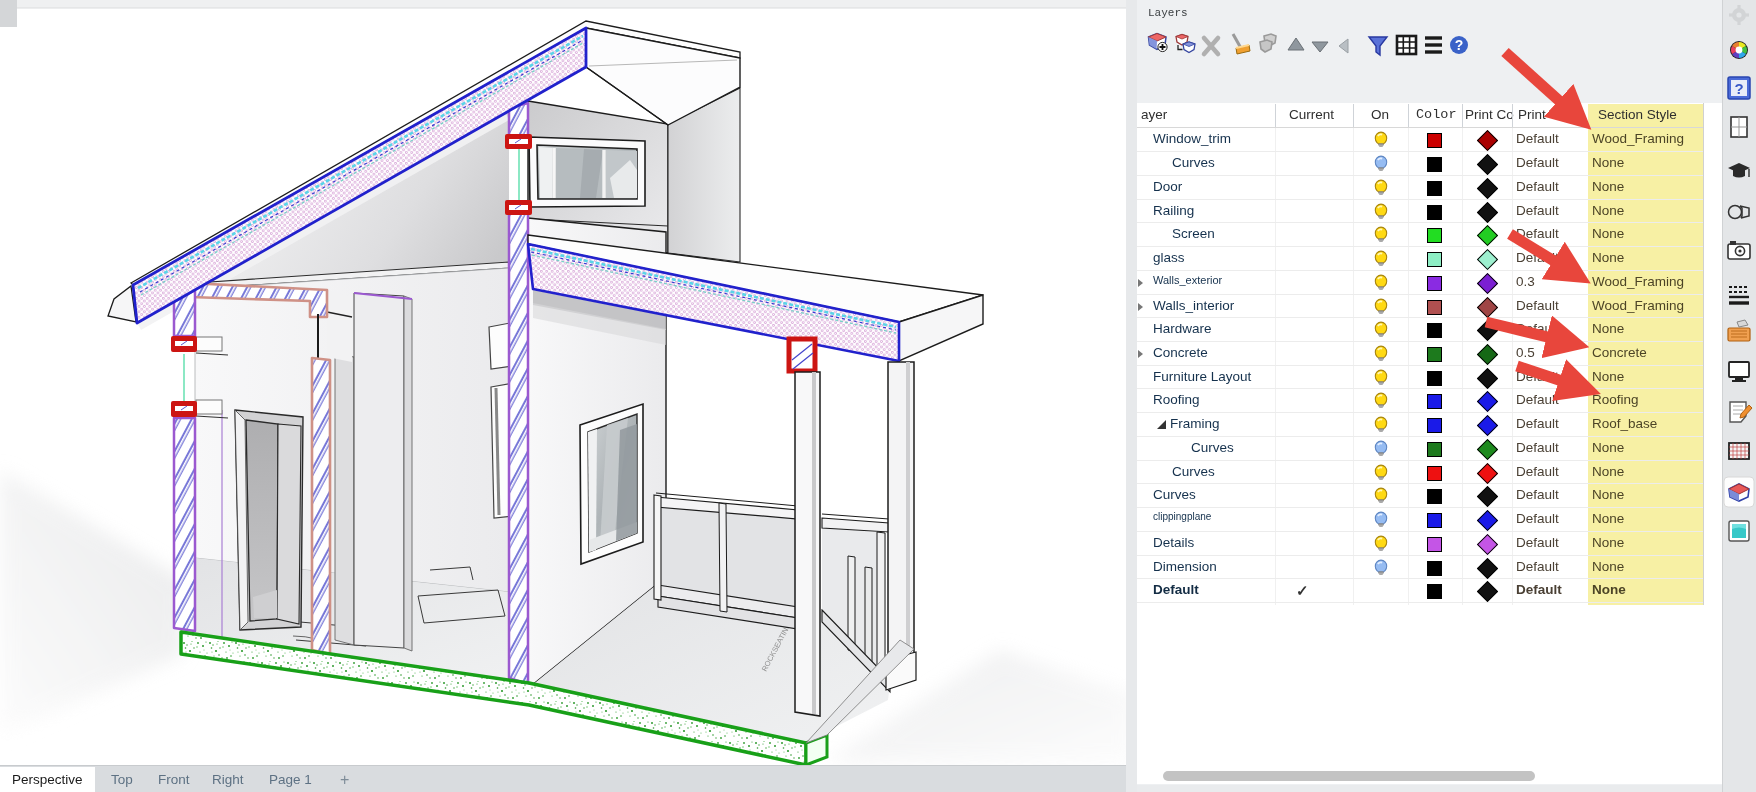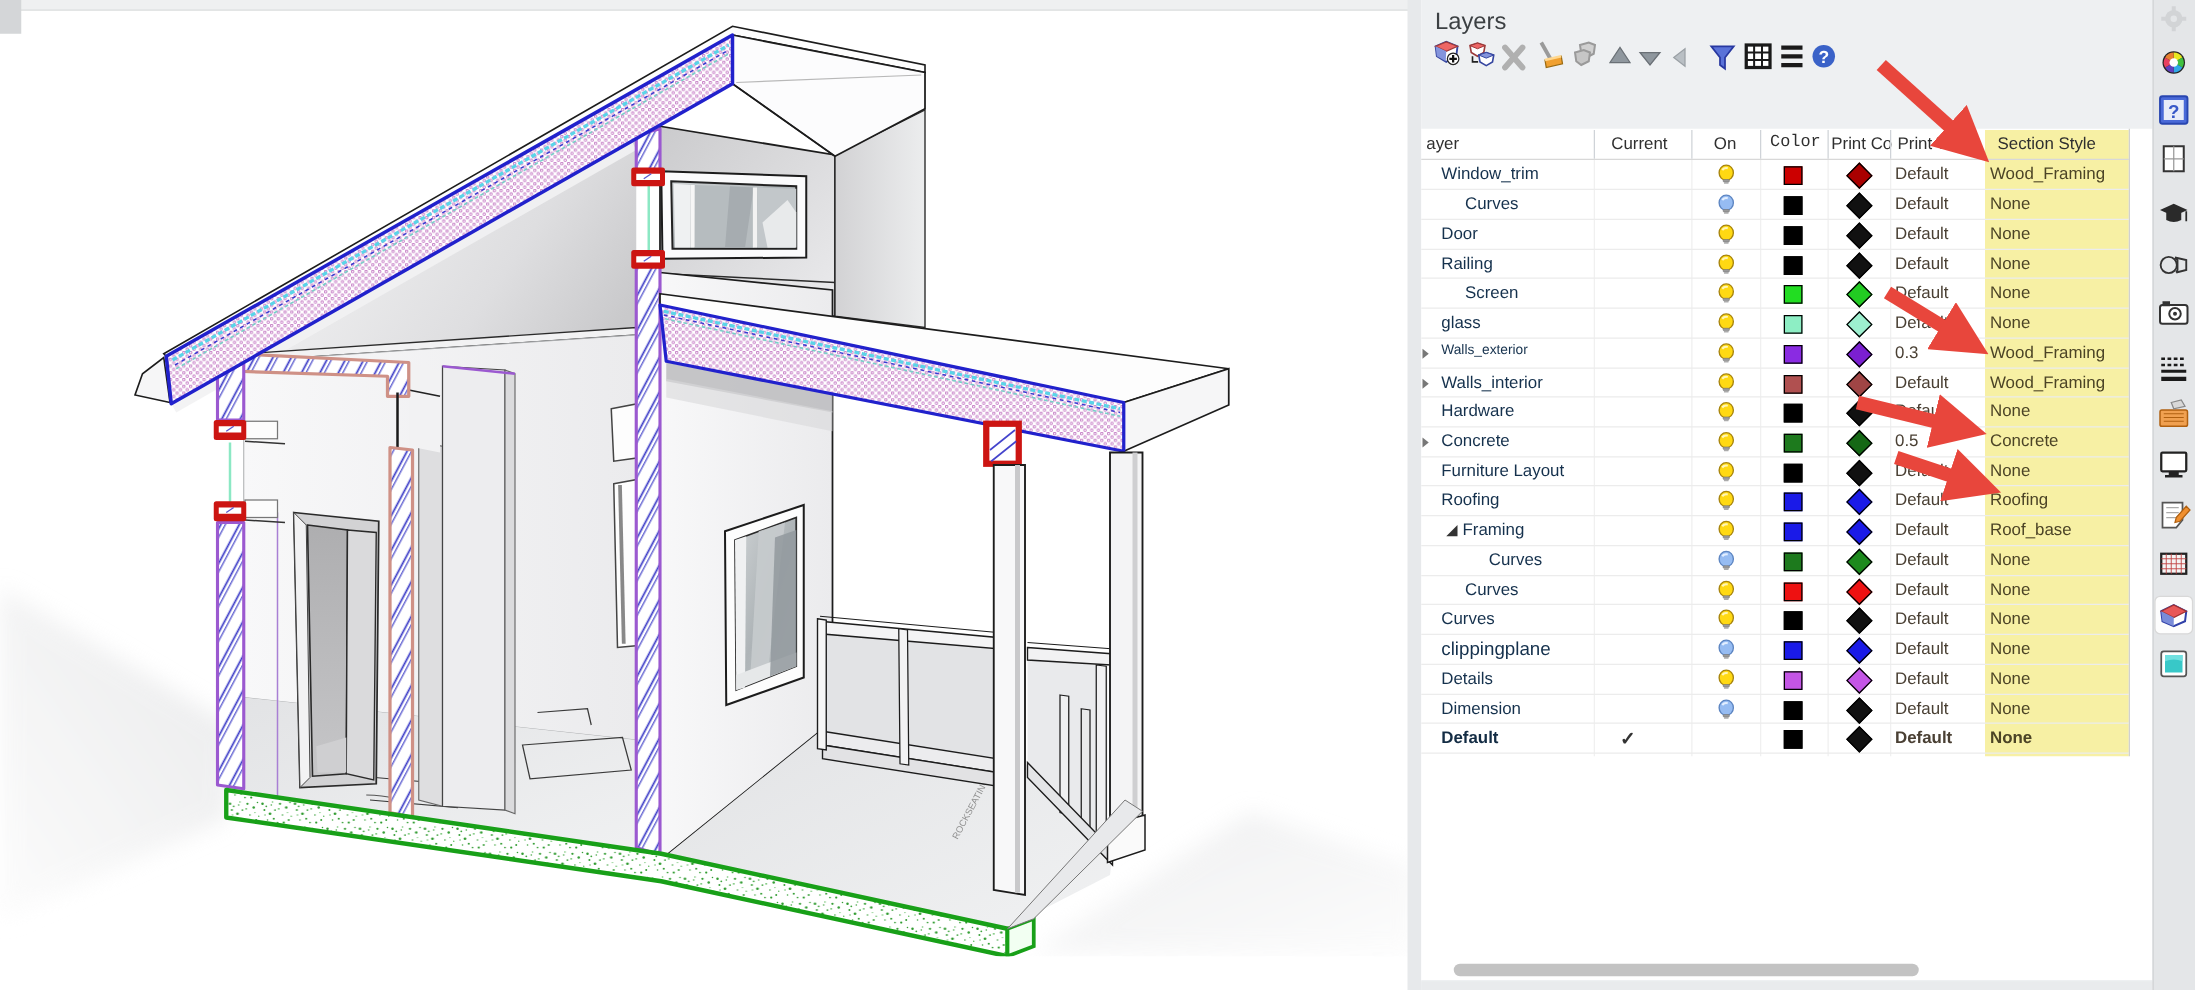--- a/index.html
+++ b/index.html
@@ -294,23 +294,31 @@
 
 <g>
  <polygon points="133,285 586,28 586,67 137,323" fill="#fff"></polygon>
  <polygon points="133,285 586,28 586,67 137,323" fill="url(#pink)" stroke="#2121cc" stroke-width="2.8" stroke-linejoin="round"></polygon>
  <line x1="138" y1="288" x2="583" y2="36" stroke="#5ad4e8" stroke-width="2.6" stroke-dasharray="4 2"></line>
  <line x1="140" y1="292" x2="583" y2="40" stroke="#3a3ad0" stroke-width="1.2" stroke-dasharray="3 3"></line>
  <line x1="141" y1="295" x2="583" y2="43" stroke="#7ad0c8" stroke-width="1.3" stroke-dasharray="3 2"></line>
 </g>
 </svg>
 </div>
+<div id="tabbar">
+  <div class="tab tabactive" style="left:0;">Perspective</div>
+  <div class="tab" style="left:99px;">Top</div>
+  <div class="tab" style="left:146px;">Front</div>
+  <div class="tab" style="left:200px;">Right</div>
+  <div class="tab" style="left:257px;">Page 1</div>
+  <div class="tab" style="left:328px;color:#7e8c98;font-size:16px;font-weight:400;">+</div>
+</div>
 <div id="divider"></div>
 <div id="panel"></div>
-<div style="position:absolute;left:1148px;top:7px;color:#3c4043;font-size:19px;">Layers</div>
+<div style="position:absolute;left:1148px;top:7px;color:#3c4043;font-size:11px;font-family:Liberation Mono, monospace;">Layers</div>
 <svg style="position:absolute;left:1140px;top:30px" width="340" height="32" viewBox="0 0 340 32">
 
  <g transform="translate(8,3)">
   <path d="M0.5 4 L9 0.5 L18 4 L17 12 L9 16.5 L1.5 12 Z" fill="#fff" stroke="#3646a0" stroke-width="1.5"></path>
   <path d="M0.5 4 L9 0.5 L18 4 L9 8 Z" fill="#e66" stroke="#a03a3a" stroke-width="1"></path>
   <path d="M0.5 4 L9 8 L8.6 16 L1.5 12 Z" fill="#8494dc"></path>
   <circle cx="14.5" cy="14" r="4.6" fill="#fff" stroke="#222" stroke-width="1"></circle>
   <path d="M14.5 11 v6 M11.5 14 h6" stroke="#111" stroke-width="1.8"></path>
  </g>
 
@@ -542,21 +550,21 @@
 <div class="rowline" style="top:507.1px"></div>
     <div style="position:absolute;left:1153px;top:487px;color:#15314d;font-size:13.5px;">Curves</div>
     <div style="position:absolute;left:1373px;top:487px;"><svg width="16" height="17" viewBox="0 0 16 17">
         <use href="#bulb-y"></use>
       </svg></div>
     <div style="position:absolute;left:1427px;top:489px;width:13px;height:13px;background:#000000;border:1px solid #000;"></div>
     <div style="position:absolute;left:1480px;top:489px;width:13px;height:13px;background:#111111;border:1px solid #000;transform:rotate(45deg);"></div>
     <div style="position:absolute;left:1516px;top:487px;color:#4a4034;font-size:13.5px;">Default</div>
     <div style="position:absolute;left:1592px;top:487px;color:#4c4426;font-size:13.5px;">None</div>
 <div class="rowline" style="top:530.8px"></div>
-    <div style="position:absolute;left:1153px;top:511px;color:#15314d;font-size:15px;">clippingplane</div>
+    <div style="position:absolute;left:1153px;top:511px;color:#15314d;font-size:10px;">clippingplane</div>
     <div style="position:absolute;left:1373px;top:511px;"><svg width="16" height="17" viewBox="0 0 16 17">
         <use href="#bulb-b"></use>
       </svg></div>
     <div style="position:absolute;left:1427px;top:513px;width:13px;height:13px;background:#1a1ae8;border:1px solid #000;"></div>
     <div style="position:absolute;left:1480px;top:513px;width:13px;height:13px;background:#1a1ae8;border:1px solid #000;transform:rotate(45deg);"></div>
     <div style="position:absolute;left:1516px;top:511px;color:#4a4034;font-size:13.5px;">Default</div>
     <div style="position:absolute;left:1592px;top:511px;color:#4c4426;font-size:13.5px;">None</div>
 <div class="rowline" style="top:554.5px"></div>
     <div style="position:absolute;left:1153px;top:535px;color:#15314d;font-size:13.5px;">Details</div>
     <div style="position:absolute;left:1373px;top:535px;"><svg width="16" height="17" viewBox="0 0 16 17">

